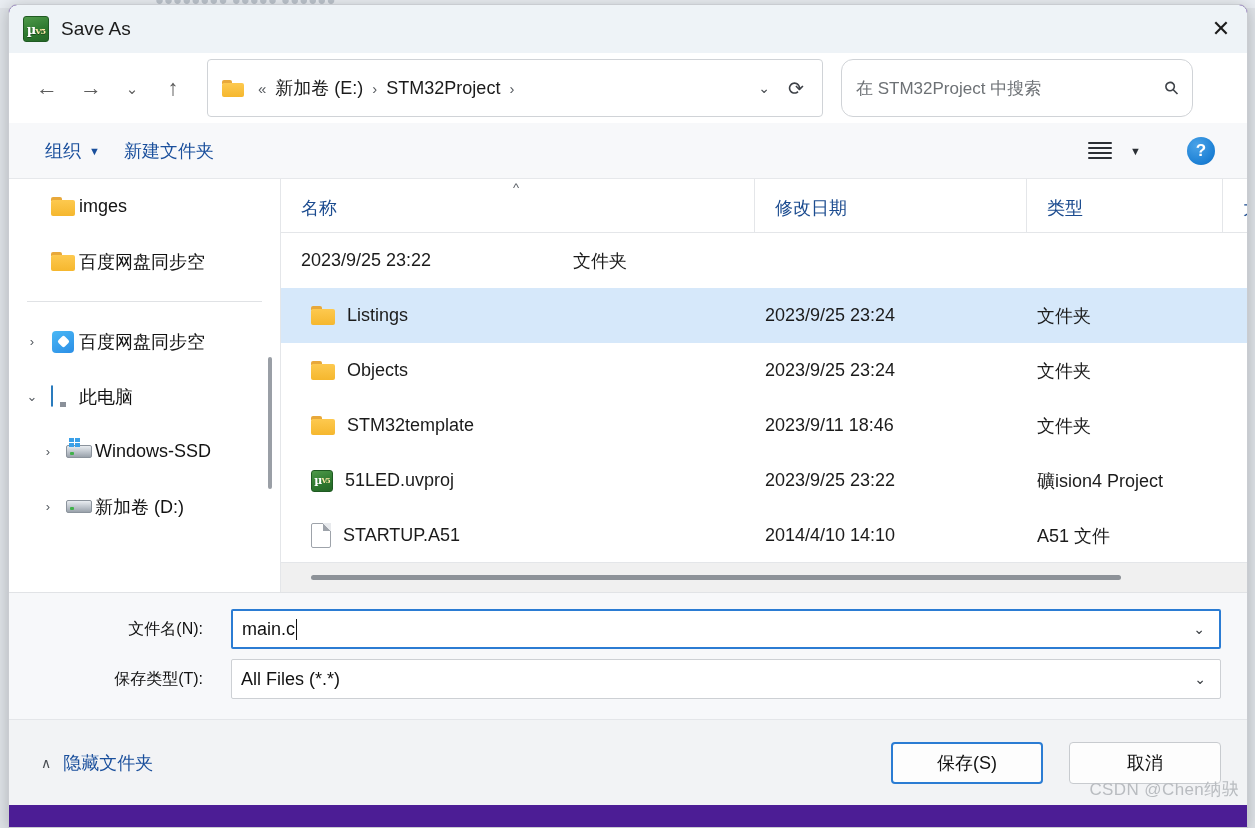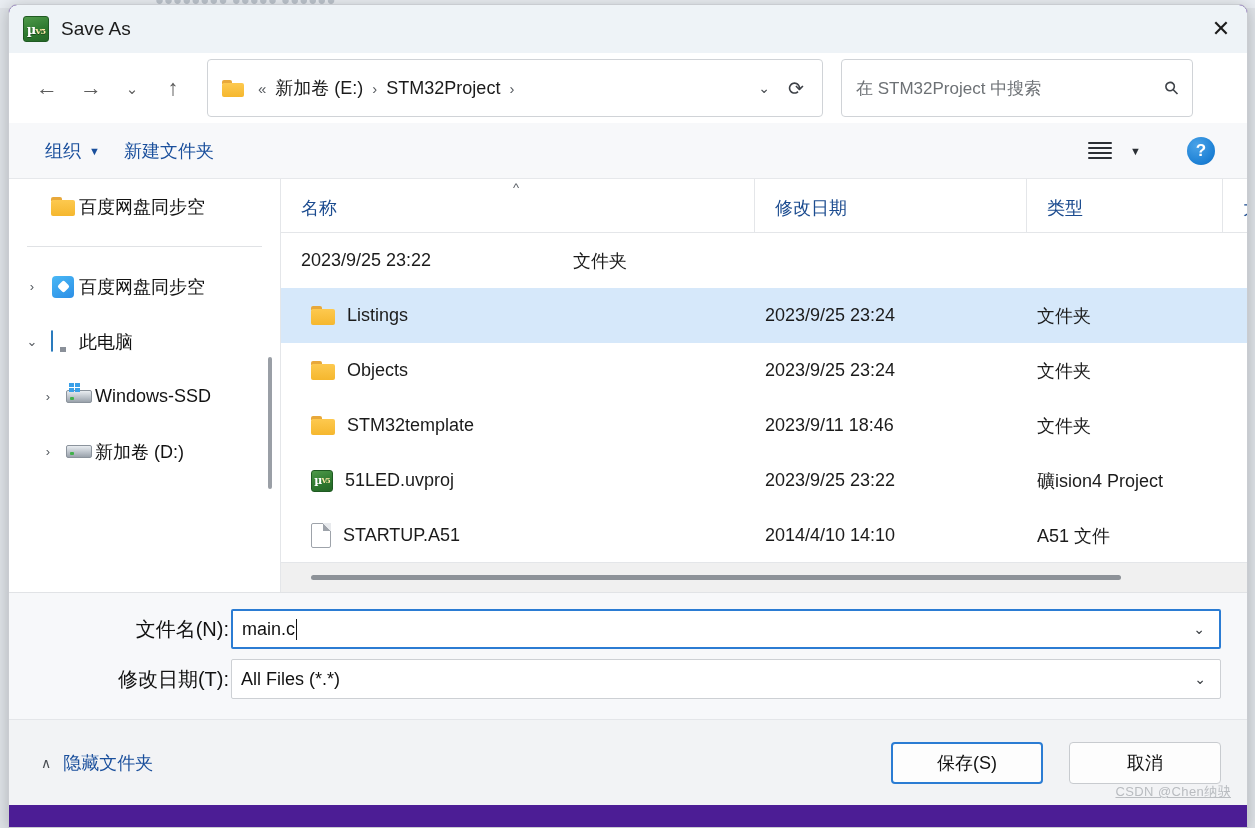--- a/index.html
+++ b/index.html
@@ -113,21 +113,21 @@
     padding: 2px 3px;
   }
   .crumb-sep { font-size: 15px; color: #55595e; padding: 0 6px; }
   .addr-spacer { flex: 1; }
   .addr-chev { font-size: 14px; color: #4a4e53; padding: 0 10px; }
   .addr-refresh { font-size: 19px; color: #3d4147; padding: 0 8px; }
 
   .searchbox {
     flex: none; margin-left: 18px;
     width: 352px; height: 58px;
-    border: 1px solid #d0d3d7; border-radius: 4px;
+    border: 1px solid #d0d3d7; border-radius: 12px;
     display: flex; align-items: center;
     padding: 0 14px; background: #fff;
   }
   .searchbox .ph {
     flex: 1; font-size: 17px; color: #6d7175; white-space: nowrap;
   }
   .search-glyph {
     font-size: 18px; color: #3d4147; transform: rotate(-45deg);
   }
 
@@ -331,22 +331,22 @@
   .formarea {
     background: #f7f8fa;
     padding: 16px 26px 10px 26px;
   }
   .frm-row {
     display: flex; align-items: center;
     margin-bottom: 10px;
   }
   .frm-label {
     width: 196px; flex: none; text-align: right;
-    padding-right: 2px;
-    font-size: 20px; color: #111;
+    padding-right: 28px;
+    font-size: 16px; color: #111;
     white-space: nowrap;
   }
   .frm-field {
     flex: 1; height: 40px;
     display: flex; align-items: center;
     padding: 0 0 0 9px;
     font-size: 18px; color: #111;
     background: #fff;
   }
   .frm-field.focused {
@@ -388,23 +388,23 @@
     width: 152px; height: 42px;
     display: flex; align-items: center; justify-content: center;
     font-size: 18px; color: #111;
     background: #fdfdfd;
     border: 1px solid #c8cbcf;
     border-radius: 4px;
   }
   .btn.primary { border: 2px solid #2b7cd3; }
   .btn + .btn { margin-left: 26px; }
   .watermark {
-    position: absolute; right: 16px; bottom: 4px;
-    font-size: 13px; color: #b9bcc0;
-    white-space: nowrap; letter-spacing: .4px; text-decoration: underline;
+    position: absolute; right: 8px; bottom: 4px;
+    font-size: 17px; color: #b9bcc0;
+    white-space: nowrap; letter-spacing: .4px;
   }
 </style>
 </head>
 <body>
 
 <div class="bg-strip">
   <span class="ghost">●●●●●●●● ●●●●● ●●●●●●</span>
 </div>
 
 <div class="dialog">
@@ -459,20 +459,27 @@
         </span>
       <span class="tb-caret">▼</span>
     </div>
     <div class="help-btn">?</div>
   </div>
 
   <div class="body-split">
 
     <div class="sidebar">
 
+      <div class="nav-row">
+        <span class="nav-chev empty"></span>
+        <span class="nav-ico">
+            <span class="ico-folder"></span>
+          </span>
+        <span class="nav-label">imges</span>
+      </div>
 
       <div class="nav-row">
         <span class="nav-chev empty"></span>
         <span class="nav-ico">
             <span class="ico-folder"></span>
           </span>
         <span class="nav-label">百度网盘同步空</span>
       </div>
 
       <div class="nav-sep"></div>
@@ -600,21 +607,21 @@
   <div class="formarea">
     <div class="frm-row">
       <div class="frm-label">文件名(N):</div>
       <div class="frm-field focused">
         <span class="val">main.c</span>
           <span class="caretline"></span>
         <span class="frm-chev">⌄</span>
       </div>
     </div>
     <div class="frm-row">
-      <div class="frm-label">修改日期(T):</div>
+      <div class="frm-label">保存类型(T):</div>
       <div class="frm-field plain">
         <span class="val">All Files (*.*)</span>
         <span class="frm-chev">⌄</span>
       </div>
     </div>
   </div>
 
   <div class="footer">
     <div class="hide-folders">
       <span class="chev">∧</span>

